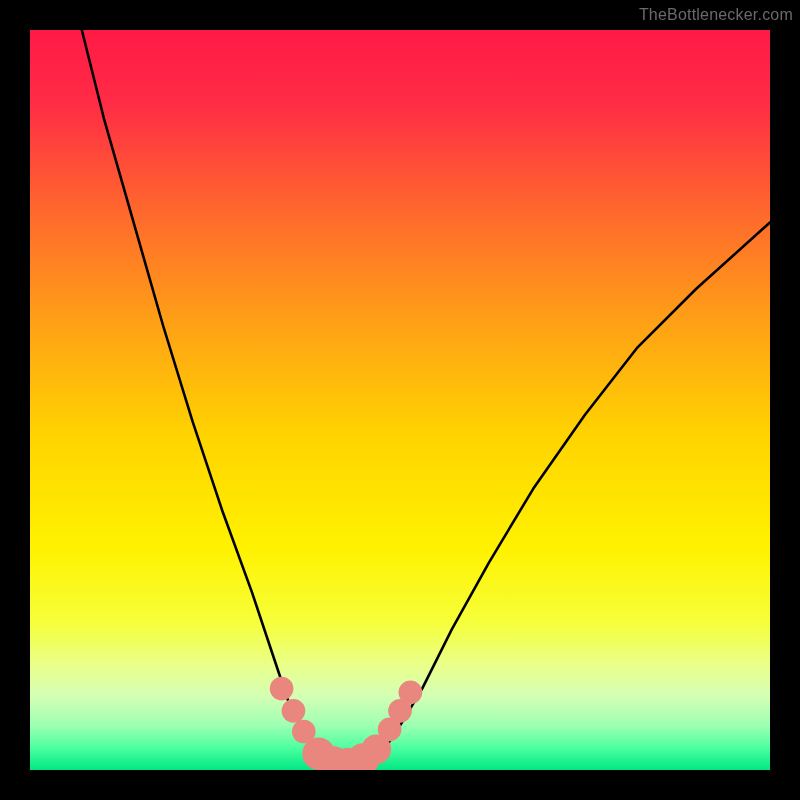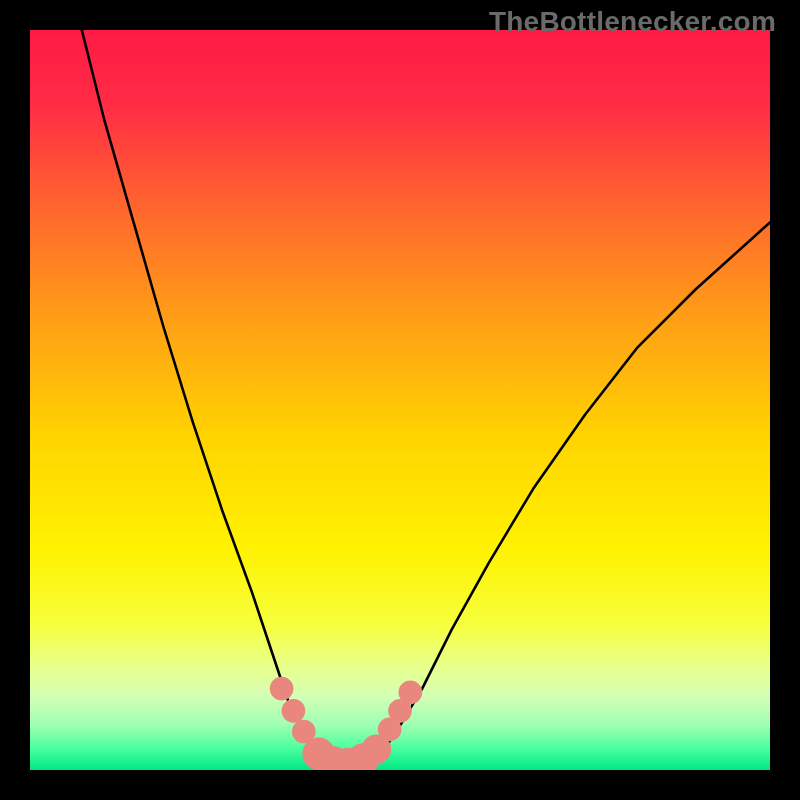--- a/index.html
+++ b/index.html
@@ -37,24 +37,24 @@
   .curves {
     position: absolute;
     left: 0;
     top: 0;
     width: 100%;
     height: 100%;
   }
   .watermark {
     position: absolute;
     top: 6px;
-    right: 24px;
+    right: 7px;
     color: #6a6a6a;
-    font-size: 28px;
-    font-weight: 700;
+    font-size: 16px;
+    font-weight: 400;
     letter-spacing: 0.2px;
   }
 </style>
 </head>
 <body>
 
 <div class="frame">
 
   <div class="plot-area">
 

